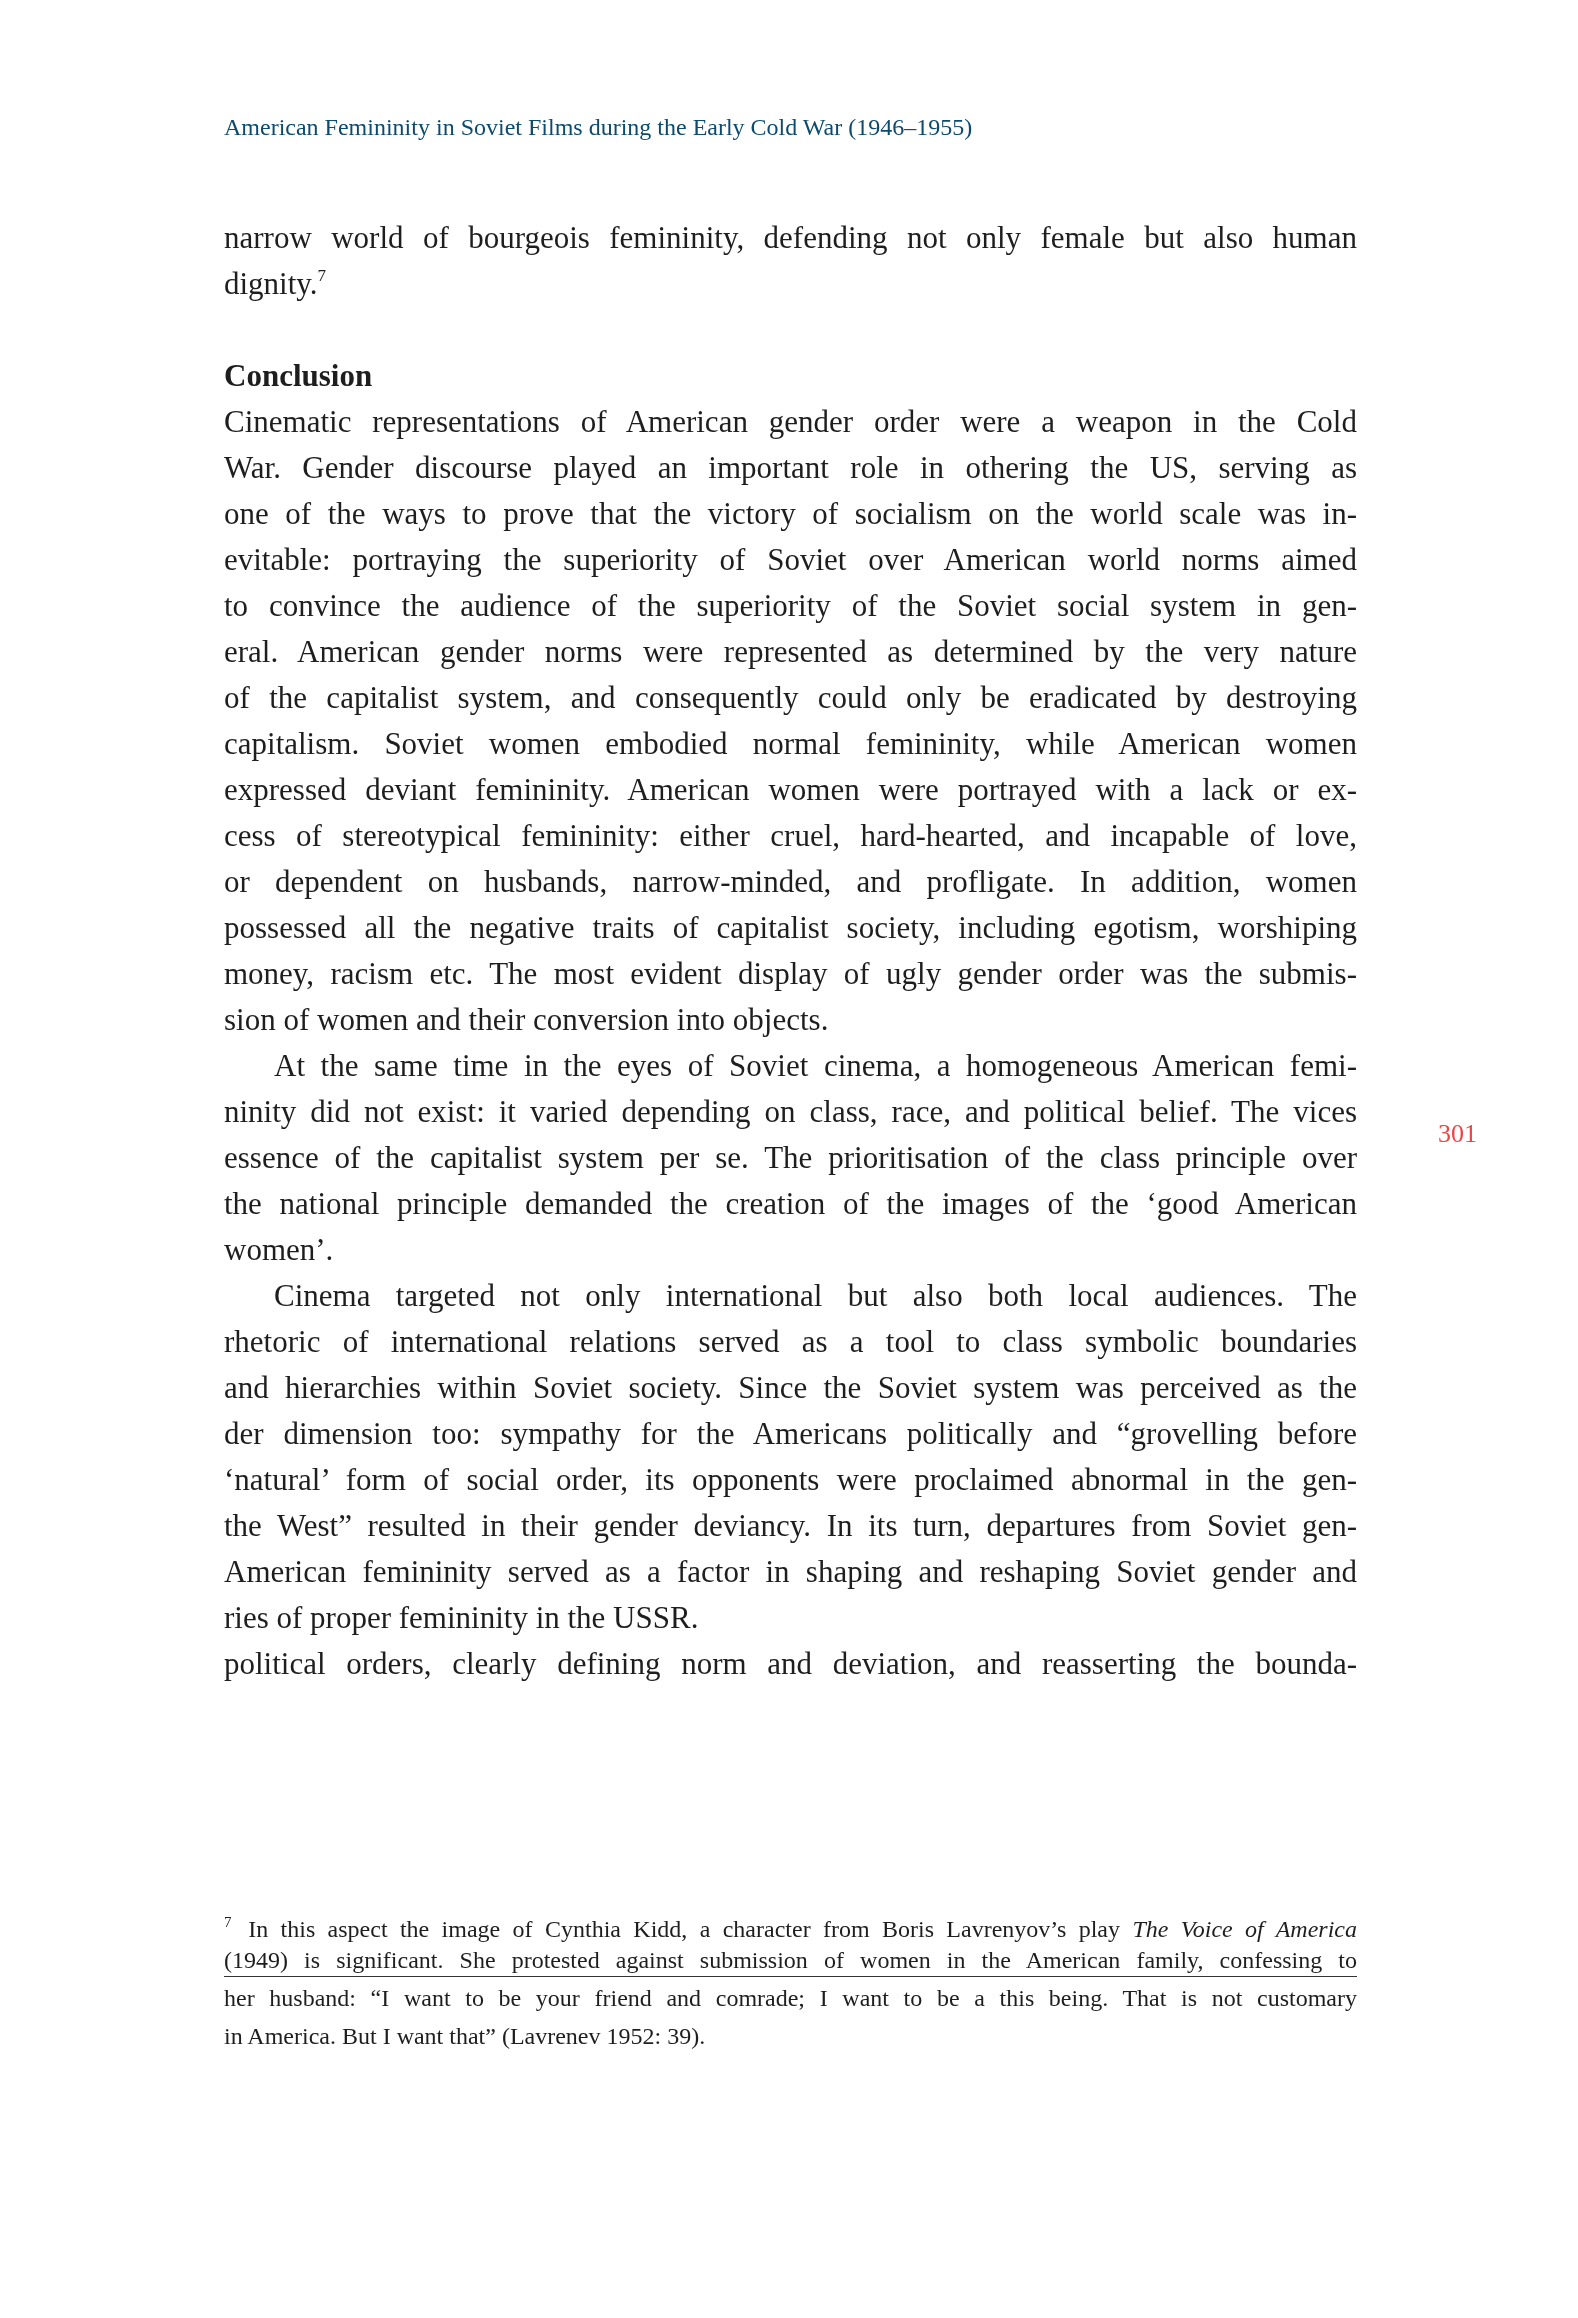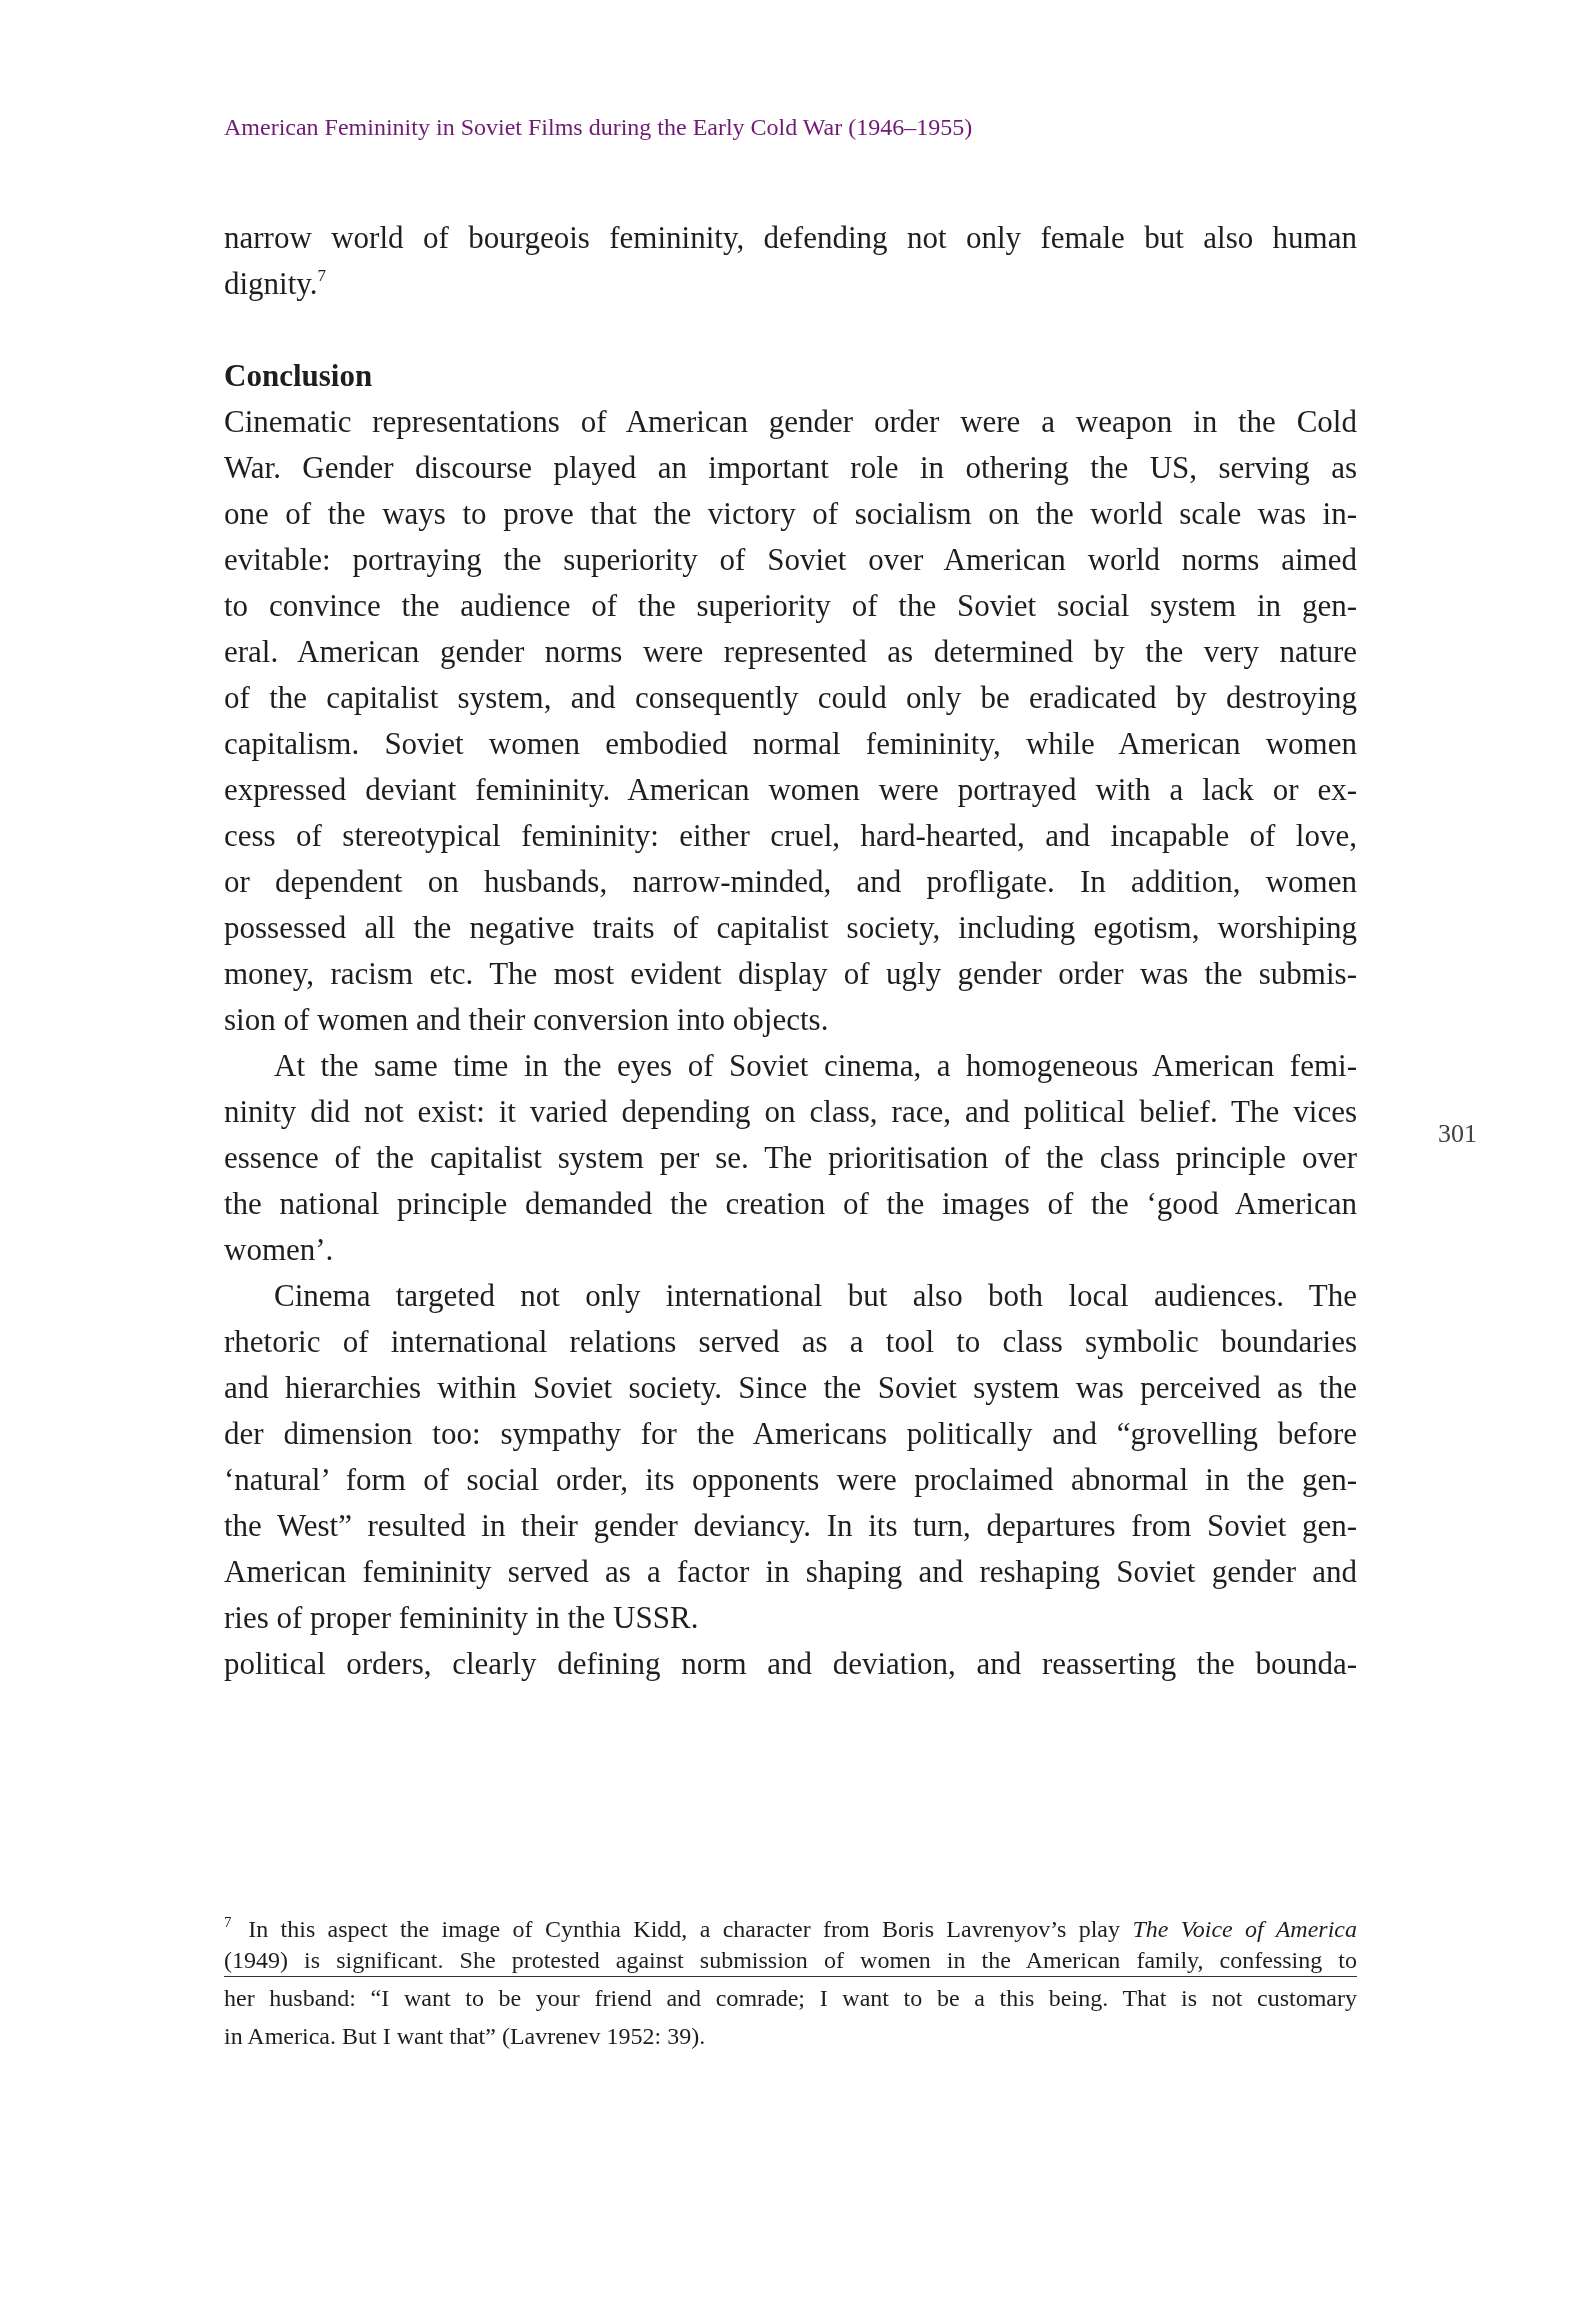--- a/index.html
+++ b/index.html
@@ -1,26 +1,26 @@
 <!DOCTYPE html>
 <html style="font-size:13.4px"><head>
 <meta charset="utf-8">
 <style>
   html, body { margin:0; padding:0; background:#ffffff; }
   body { width:1579px; height:2319px; position:relative; overflow:hidden;
          font-family:"Liberation Serif","DejaVu Serif",serif; color:#1e1e1e; }
-  .running-head { position:absolute; left:224px; top:114px; font-size:24px; color:#701a75; white-space:nowrap; }
+  .running-head { position:absolute; left:224px; top:114px; font-size:24px; color:#0c4a6e; white-space:nowrap; }
   .body-text { position:absolute; left:224px; width:1133px; }
   .line { font-size:31px; line-height:46px; height:46px; white-space:nowrap;
           text-align:justify; text-align-last:justify; overflow:visible; }
   .line.last { text-align-last:left; }
   .line.indent { padding-left:50px; }
   .heading { font-weight:bold; font-size:31px; line-height:46px; height:46px; }
   sup { font-size:0.55em; vertical-align:0.75em; line-height:0; }
-  .page-number { position:absolute; left:1438px; top:1119px; font-size:26px; color:#404040; }
+  .page-number { position:absolute; left:1438px; top:1119px; font-size:26px; color:#ef4444; }
   .footnote-rule { position:absolute; left:224px; top:1976px; width:1133px; height:0; border-top:1.7px solid #333; }
   .footnotes { position:absolute; left:224px; top:1903px; width:1133px; }
   .fn-line { font-size:24px; line-height:38px; height:38px; white-space:nowrap;
              text-align:justify; text-align-last:justify; }
   .fn-line.last { text-align-last:left; }
   .fn-mark { font-size:15px; vertical-align:10px; margin-right:16.7px; }
   .gap { height:46px; }
 </style>
 </head>
 <body>

